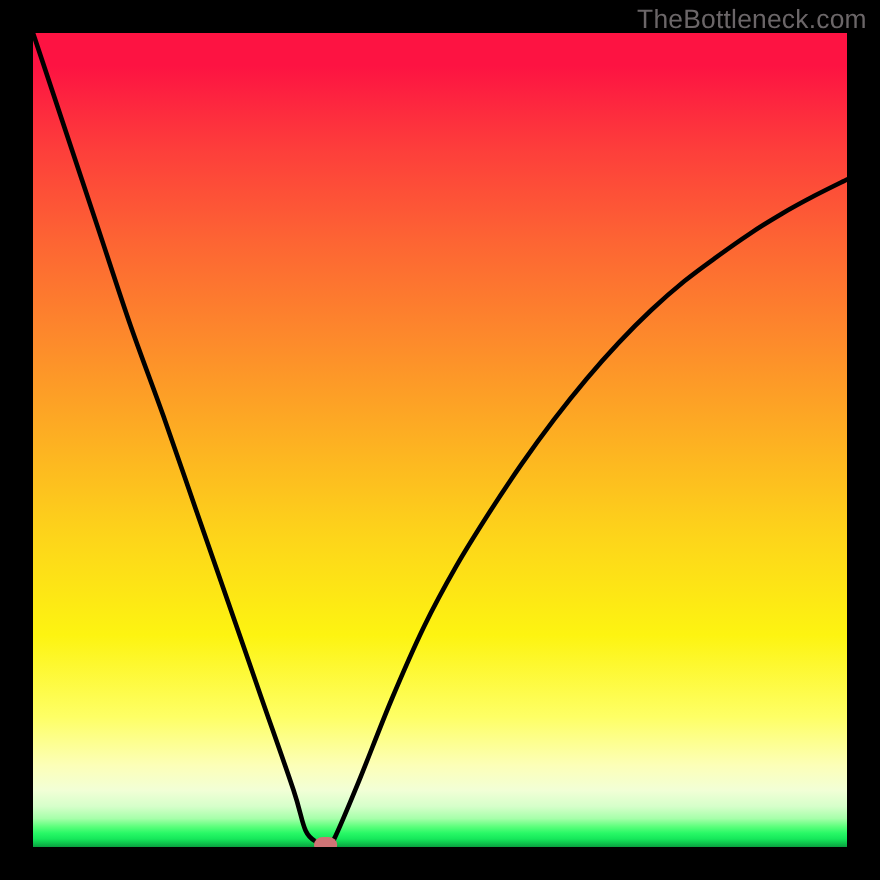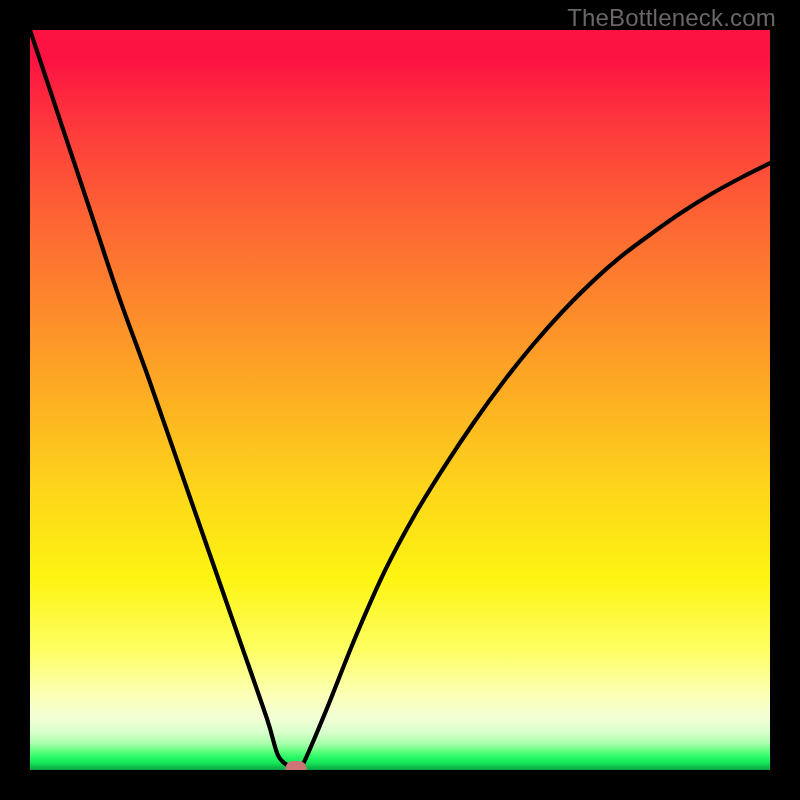--- a/index.html
+++ b/index.html
@@ -13,21 +13,21 @@
   }
   .frame {
     position: relative;
     width: 800px;
     height: 800px;
     background: #000;
   }
   .watermark {
     position: absolute;
     top: 4px;
-    right: 24px;
+    right: 12px;
     color: #6b6668;
     font-size: 24px;
     font-weight: 400;
     letter-spacing: 0.2px;
     z-index: 5;
   }
   .plot-area {
     position: absolute;
     left: 30px;
     top: 30px;

